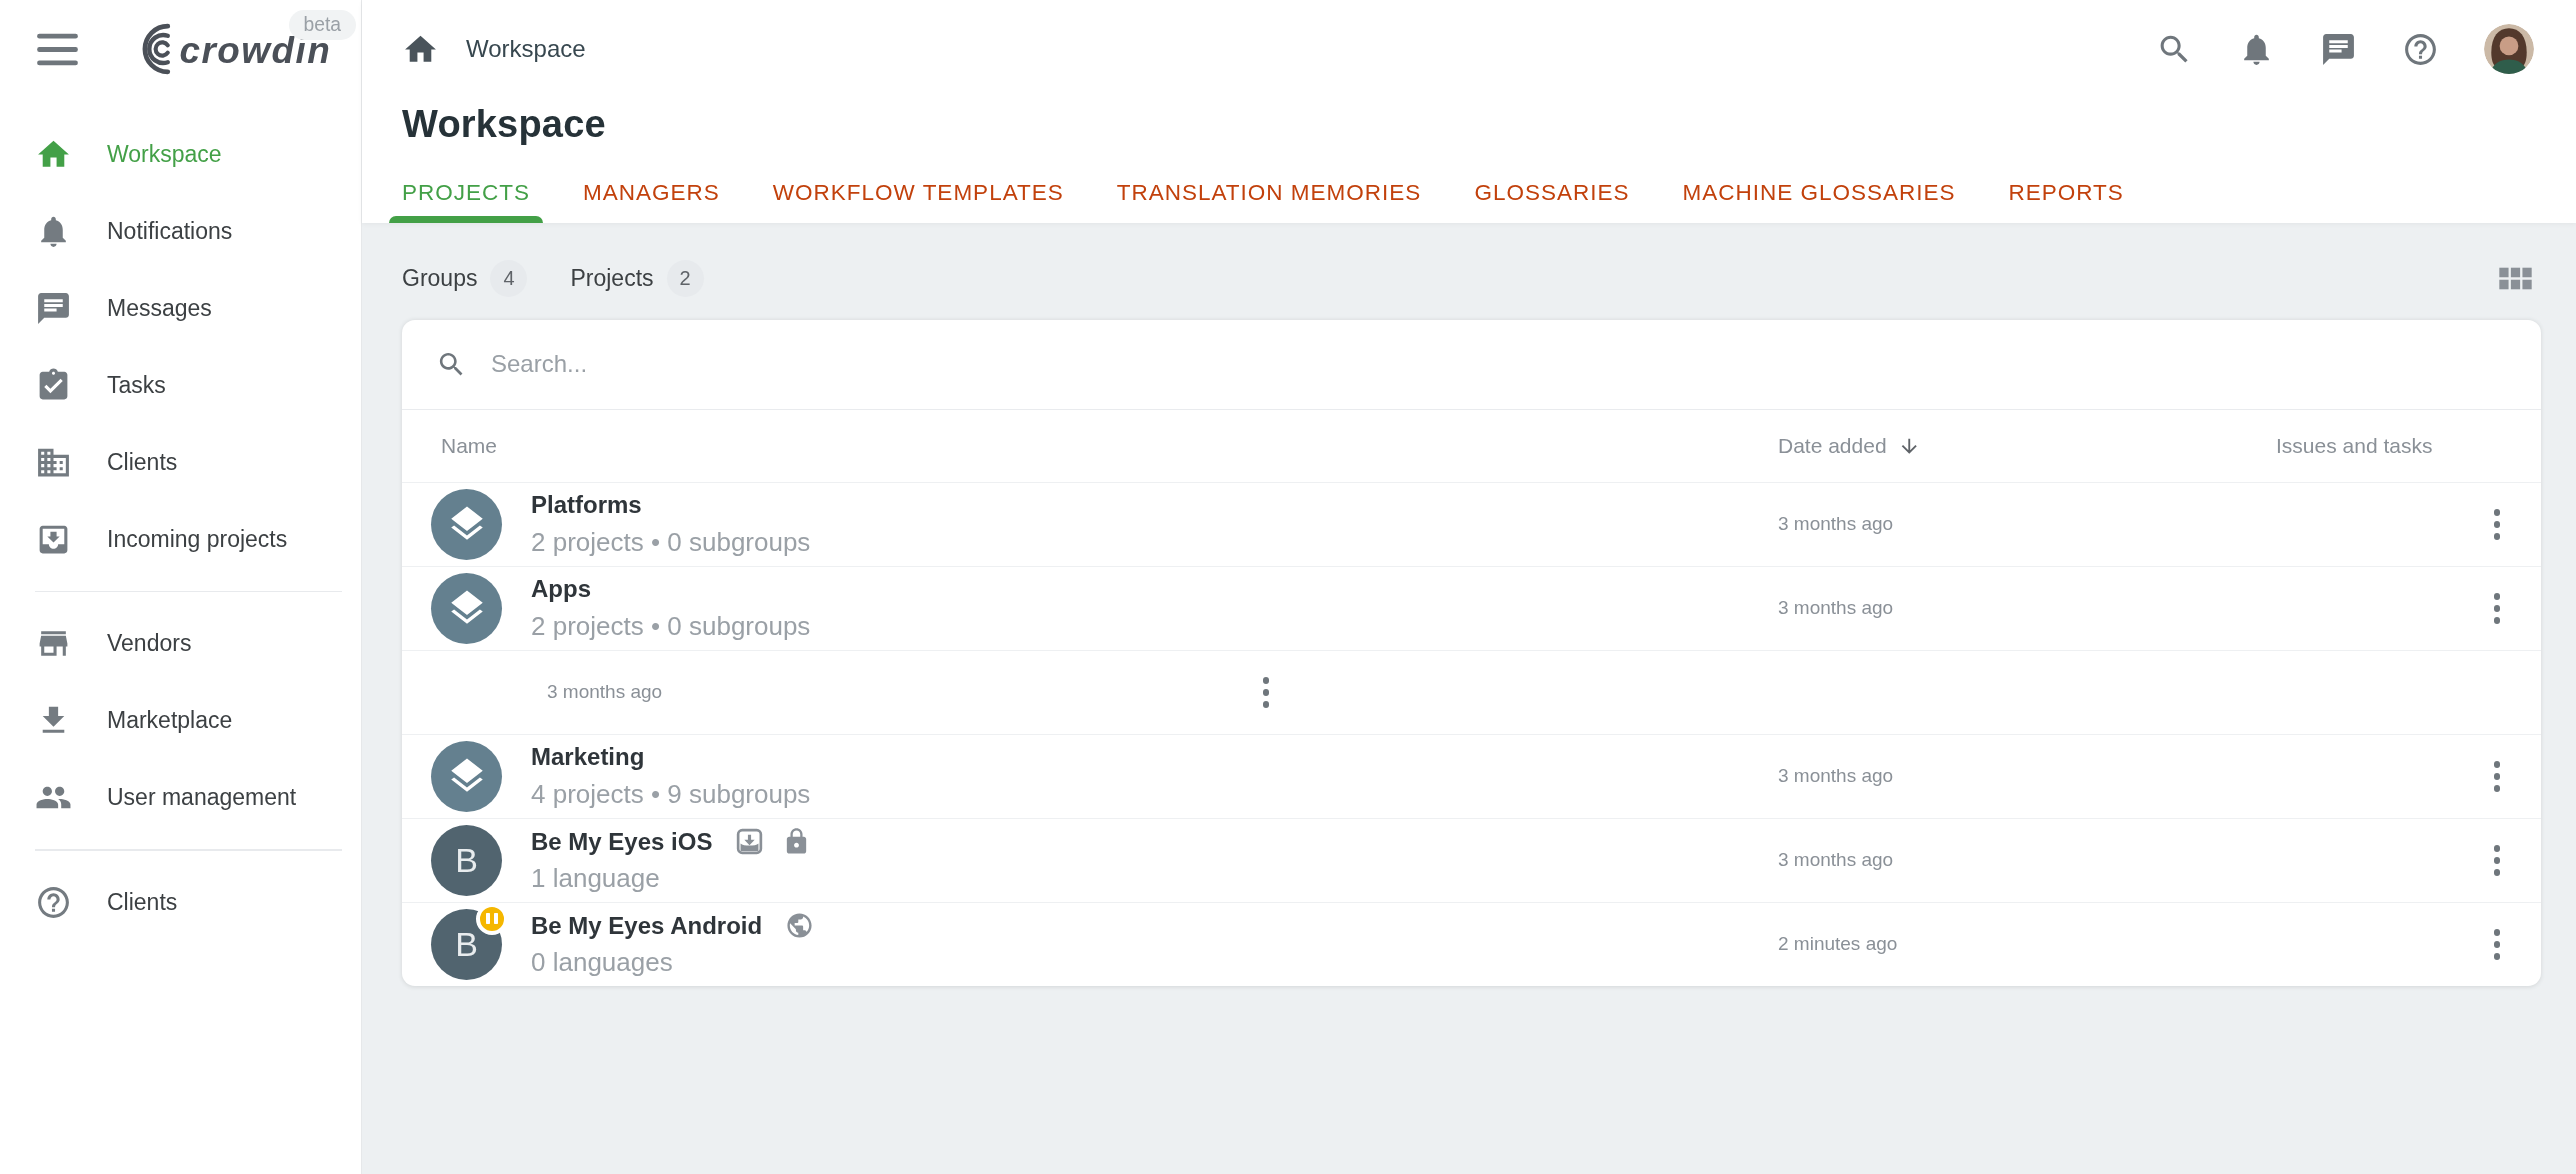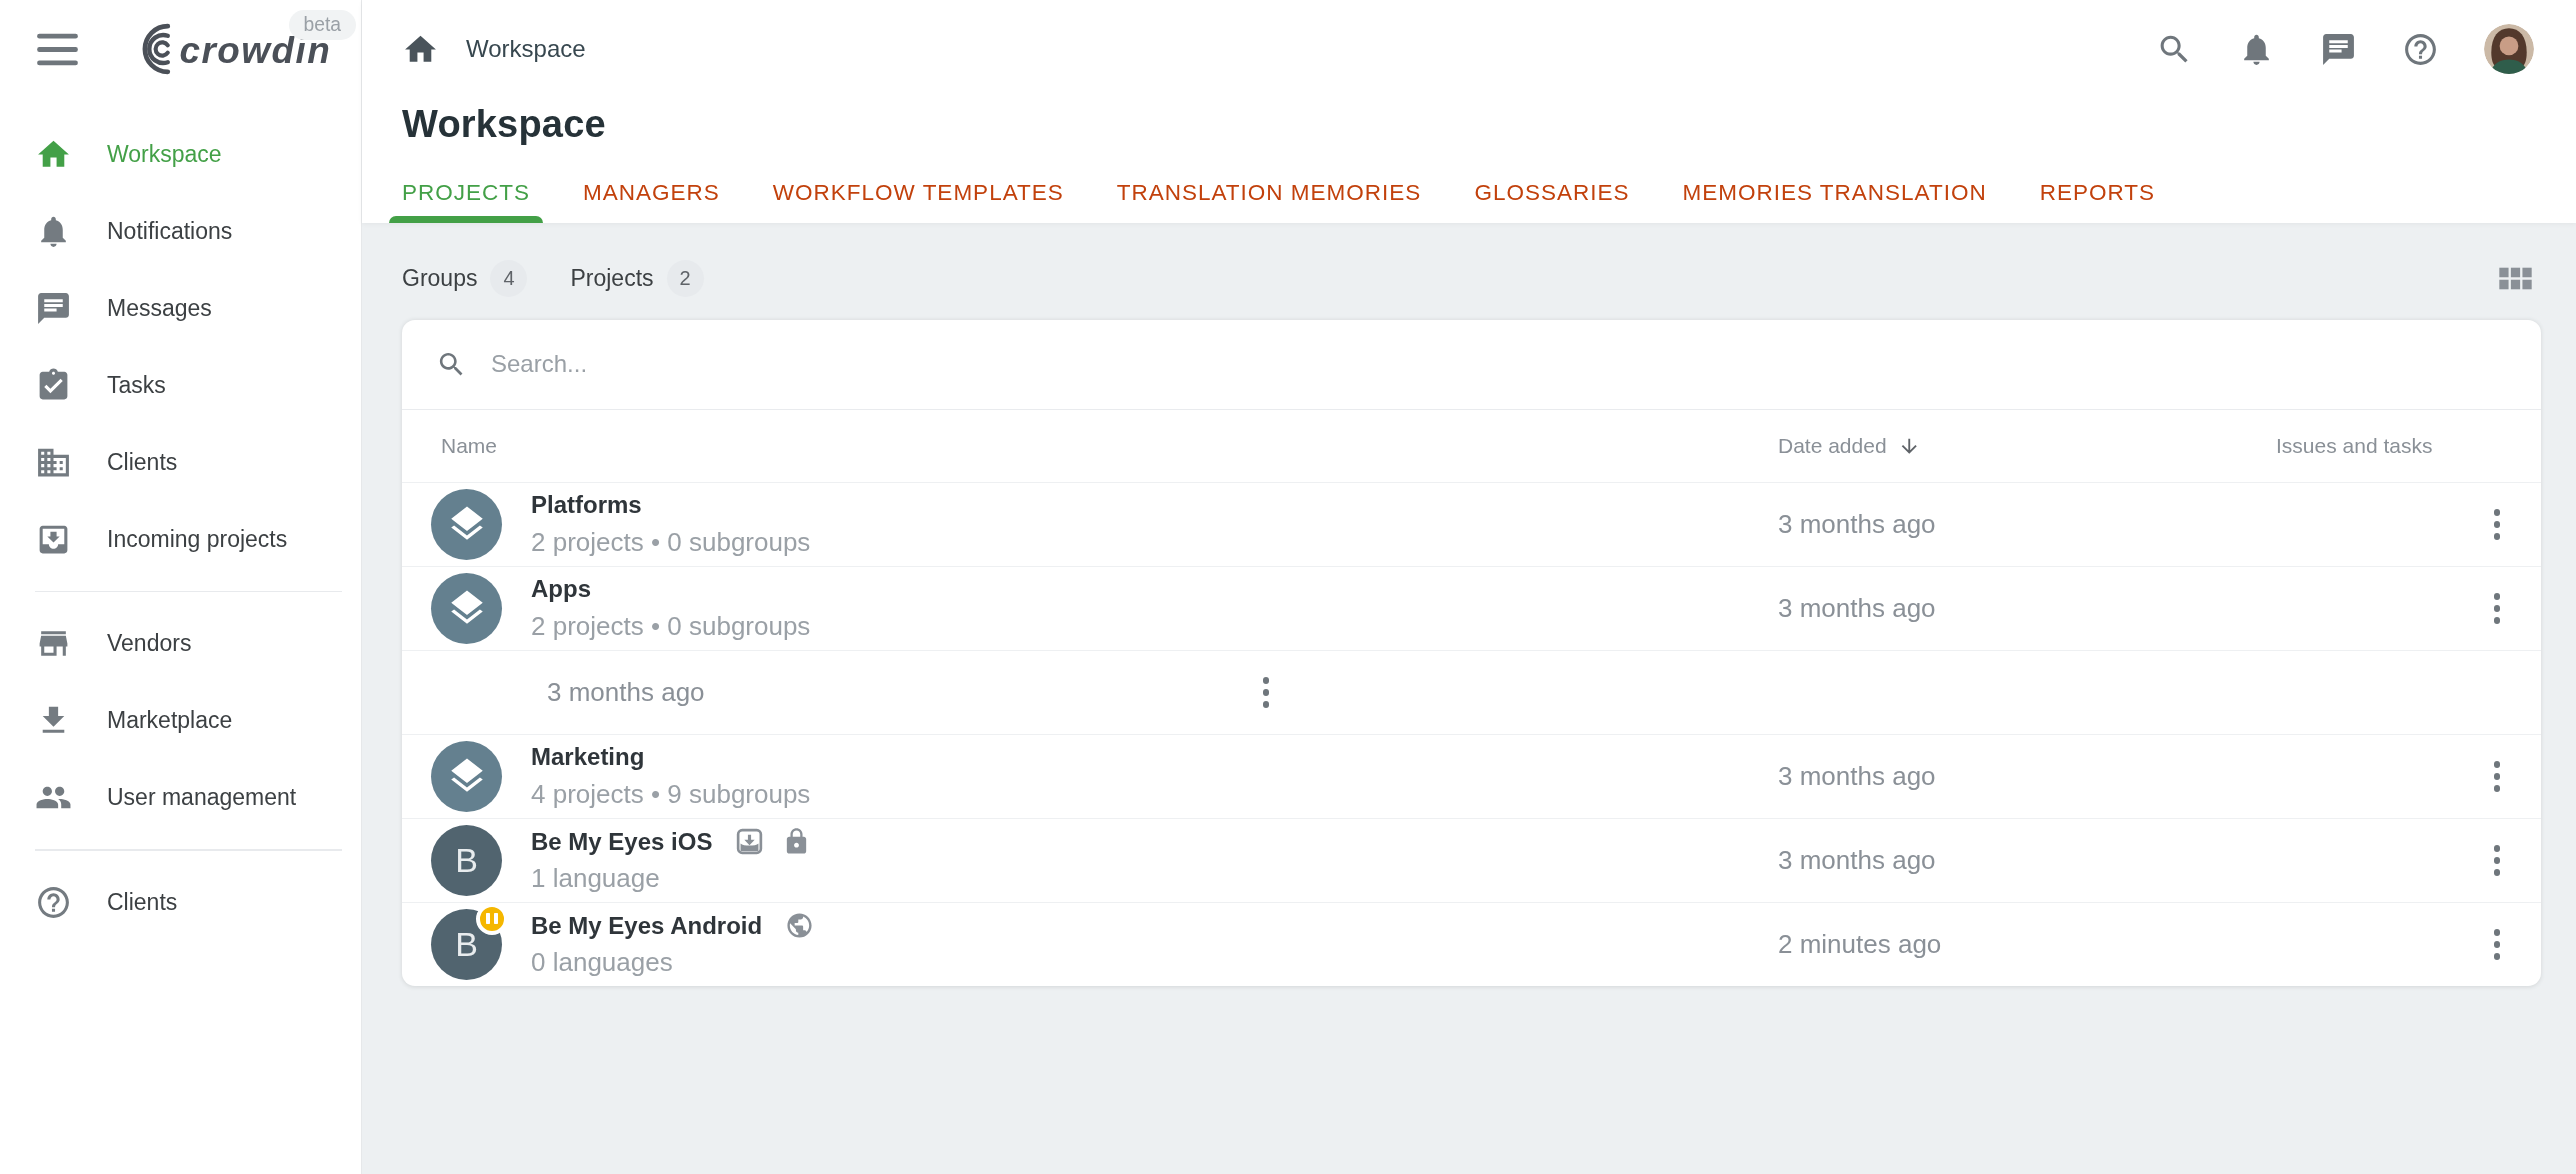--- a/index.html
+++ b/index.html
@@ -101,21 +101,21 @@
     position: absolute; top: -6.4px; right: -6.4px; width: 32px; height: 32px; border-radius: 50%;
     background: #f5b700; border: 4px solid #fff; display: flex; align-items: center; justify-content: center; gap: 4px;
   }
   .pause-badge i { display: block; width: 4px; height: 11.3px; background: #fff; border-radius: 0.8px; }
   .name-lines { margin-left: 29px; min-width: 0; }
   .title-row { display: flex; align-items: flex-end; }
   .row-title { font-size: 24px; font-weight: 700; color: #2f353a; white-space: nowrap; }
   .row-badges { display: flex; align-items: center; gap: 17.7px; margin-left: 22.5px; color: #8a9097; }
   .row-badges .b-ic { width: 29px; height: 29px; }
   .row-sub { font-size: 26px; color: #9aa0a6; margin-top: 7.2px; white-space: nowrap; }
-  .cell-date { width: 482px; padding-left: 145px; font-size: 26px; color: #8a9097; }
+  .cell-date { width: 482px; padding-left: 145px; font-size: 19px; color: #8a9097; }
   .cell-issues { width: 338px; padding-left: 161px; }
   .cell-actions { width: 88px; display: flex; justify-content: center; }
   .kebab { display: flex; flex-direction: column; gap: 5.6px; padding: 6.4px; cursor: pointer; }
   .kebab i { display: block; width: 6.4px; height: 6.4px; border-radius: 50%; background: #6f767c; }
 
   svg { display: block; }
 </style>
 </head>
 <body>
 
@@ -243,21 +243,21 @@
       </div>
 
       <div class="page-head">
         <h1 class="page-title">Workspace</h1>
         <div class="tabs">
           <div class="tab active">PROJECTS</div>
           <div class="tab">MANAGERS</div>
           <div class="tab">WORKFLOW TEMPLATES</div>
           <div class="tab">TRANSLATION MEMORIES</div>
           <div class="tab">GLOSSARIES</div>
-          <div class="tab">MEMORIES TRANSLATION</div>
+          <div class="tab">MACHINE GLOSSARIES</div>
           <div class="tab">REPORTS</div>
         </div>
       </div>
     </div>
 
     <div class="content">
       <div class="controls">
         <div class="filter">
           <span class="filter-label">Groups</span>
           <span class="count-pill">4</span>

